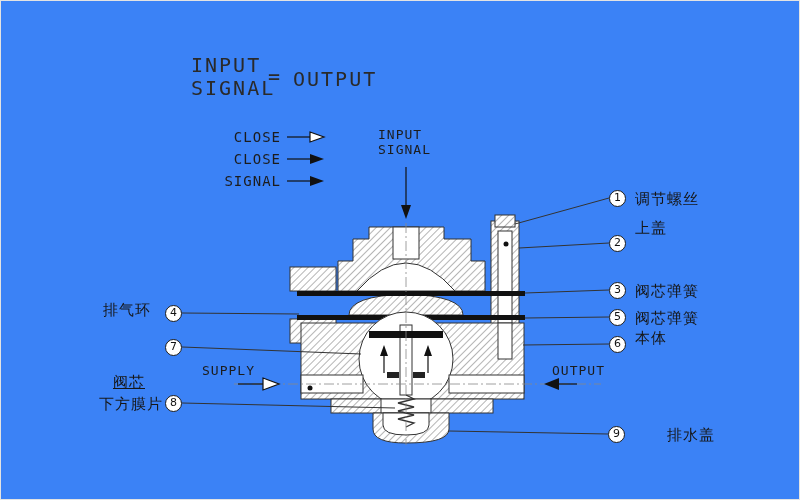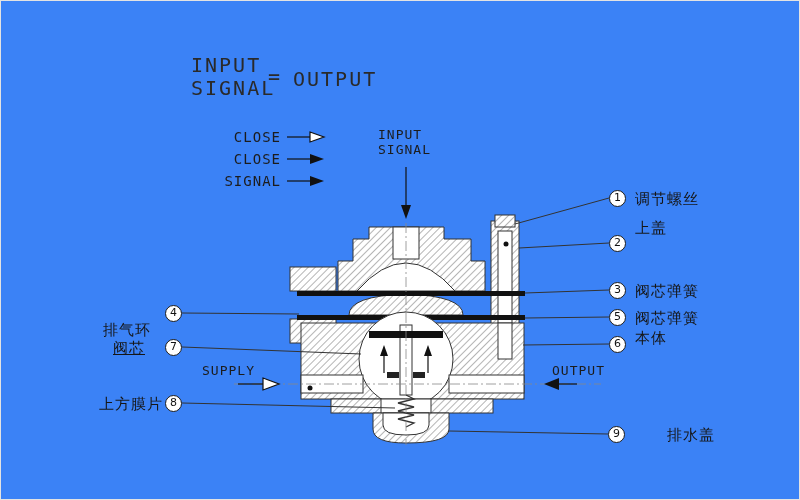--- a/index.html
+++ b/index.html
@@ -5,21 +5,21 @@
   * { margin:0; padding:0; box-sizing:border-box; }
   html,body { background:#fff; }
   body { width:800px; height:500px; font-family:"DejaVu Sans Mono", monospace; }
   .stage { position:relative; width:800px; height:500px; background:#3b82f6; border:1px solid #e3e3e3; overflow:hidden; }
   .stage svg { position:absolute; left:0; top:0; }
   .t { position:absolute; color:#1c1c1c; white-space:nowrap; }
   .heading { font-size:20px; letter-spacing:2px; color:#2a2a2a; }
   .legend-label { font-size:14px; letter-spacing:1px; text-align:right; width:80px; }
   .small-label { font-size:13px; letter-spacing:1px; }
   .cjk { font-family:Liberation Serif, serif; font-size:15px; letter-spacing:1px; color:#161616; }
-  .underlined { text-decoration:underline; }
+  .underlined { text-decoration:underline;margin-top:34px; }
   .badge { position:absolute; width:17px; height:17px; border:1.3px solid #1c1c1c; border-radius:50%;
            font-family:"DejaVu Sans", sans-serif; font-size:11px; color:#111; text-align:center;
            line-height:14px; background:#fff; }
 </style>
 </head>
 <body>
 
 <div class="stage">
 
   <svg width="800" height="500" viewBox="0 0 800 500">
@@ -165,22 +165,22 @@
 
   <span class="badge" style="left:608px;top:308px">5</span>
   <div class="t cjk" style="left:634px;top:308px">阀芯弹簧</div>
 
   <span class="badge" style="left:608px;top:335px">6</span>
   <div class="t cjk" style="left:634px;top:328px">本体</div>
 
   <span class="badge" style="left:607px;top:425px">9</span>
   <div class="t cjk" style="left:666px;top:425px">排水盖</div>
 
-  <div class="t cjk" style="left:102px;top:320px">排气环</div>
+  <div class="t cjk" style="left:102px;top:300px">排气环</div>
   <span class="badge" style="left:164px;top:304px">4</span>
 
   <div class="t cjk underlined" style="left:112px;top:338px">阀芯</div>
   <span class="badge" style="left:164px;top:338px">7</span>
 
-  <div class="t cjk" style="left:98px;top:394px">上方膜片</div>
+  <div class="t cjk" style="left:98px;top:394px">下方膜片</div>
   <span class="badge" style="left:164px;top:394px">8</span>
 
 </div>
 
 </body></html>

